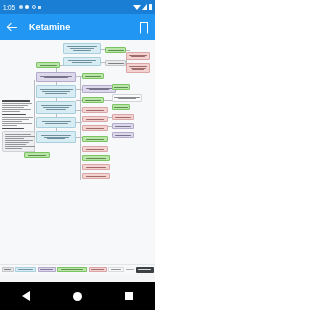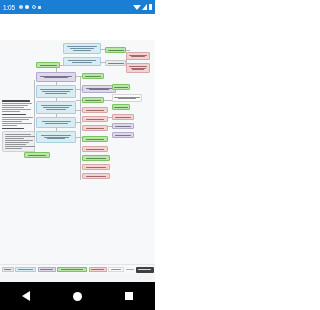--- a/index.html
+++ b/index.html
@@ -167,20 +167,26 @@
       <i class="sbsq"></i>
     </span>
     <span class="sb-spacer"></span>
     <span class="sb-icons-right">
       <i class="wifi"></i>
       <i class="sig"></i>
       <i class="batt"></i>
     </span>
   </div>
 
+  <div class="toolbar">
+    <span class="back-arrow"></span>
+    <span class="tb-title">Ketamine</span>
+    <span class="tb-spacer"></span>
+    <span class="bookmark"></span>
+  </div>
 
   <div class="content">
     <div class="diagram-wrap">
       <div class="canvas" id="canvas">
           <div class="edge h" style="left: 101px; top: 9px; width: 4px;"></div>
           <div class="edge h" style="left: 101px; top: 22px; width: 4px;"></div>
           <div class="edge h" style="left: 126px; top: 10px; width: 4px;"></div>
           <div class="edge v" style="left: 126px; top: 16px; height: 12px;"></div>
           <div class="edge h" style="left: 60px; top: 25px; width: 22px;"></div>
           <div class="edge h" style="left: 76px; top: 36px; width: 6px;"></div>

